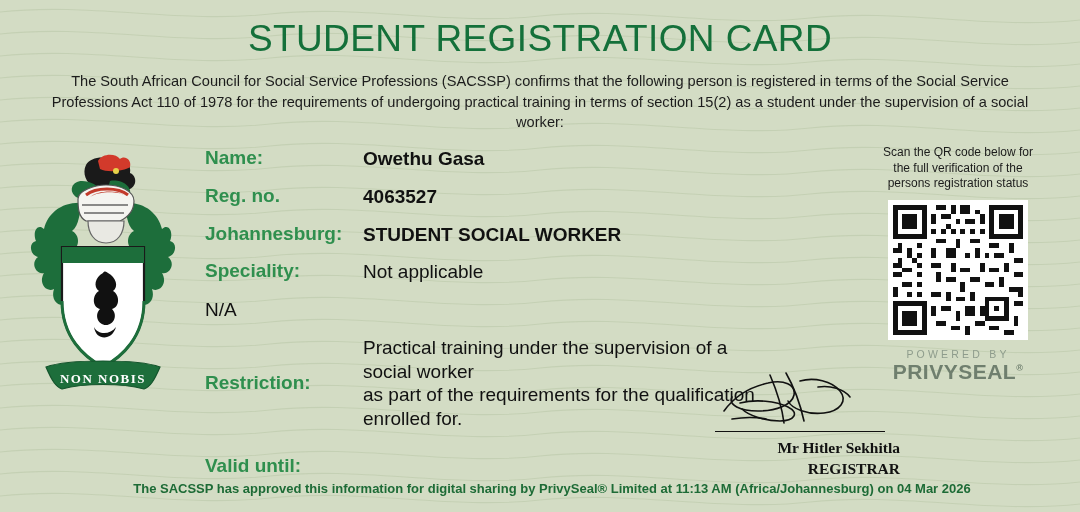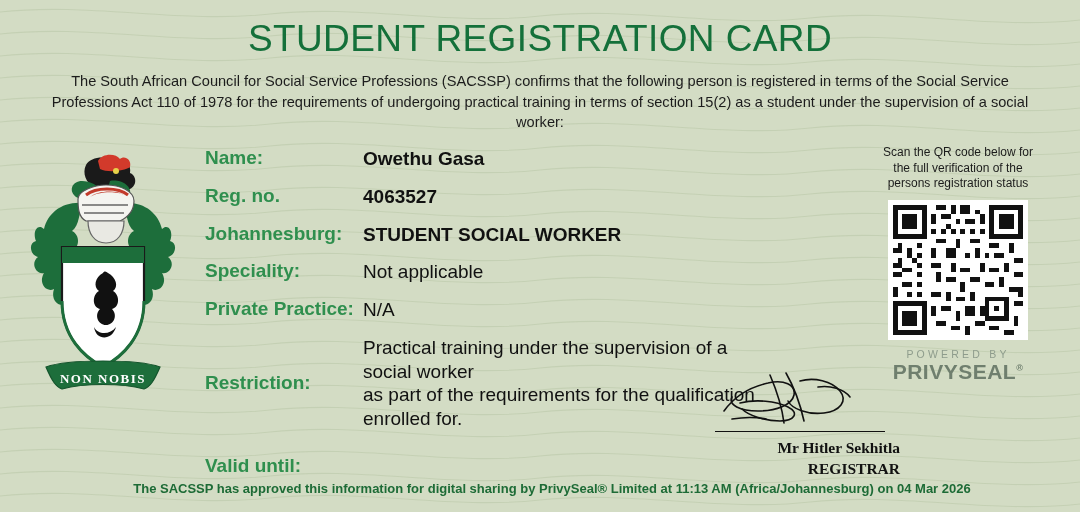--- a/index.html
+++ b/index.html
@@ -283,21 +283,20 @@
           <div class="field-label">Johannesburg:</div>
           <div class="field-value caps">STUDENT SOCIAL WORKER</div>
         </div>
 
         <div class="field-row">
           <div class="field-label">Speciality:</div>
           <div class="field-value">Not applicable</div>
         </div>
 
         <div class="field-row">
-          <div class="field-label">Private Practice:</div>
           <div class="field-value">N/A</div>
         </div>
 
         <div class="field-row" id="restriction-row">
           <div class="field-label">Restriction:</div>
           <div class="field-value">
             <span>Practical training under the supervision of a social worker</span>
             <span class="line2">as part of the requirements for the qualification enrolled for.</span>
           </div>
         </div>

